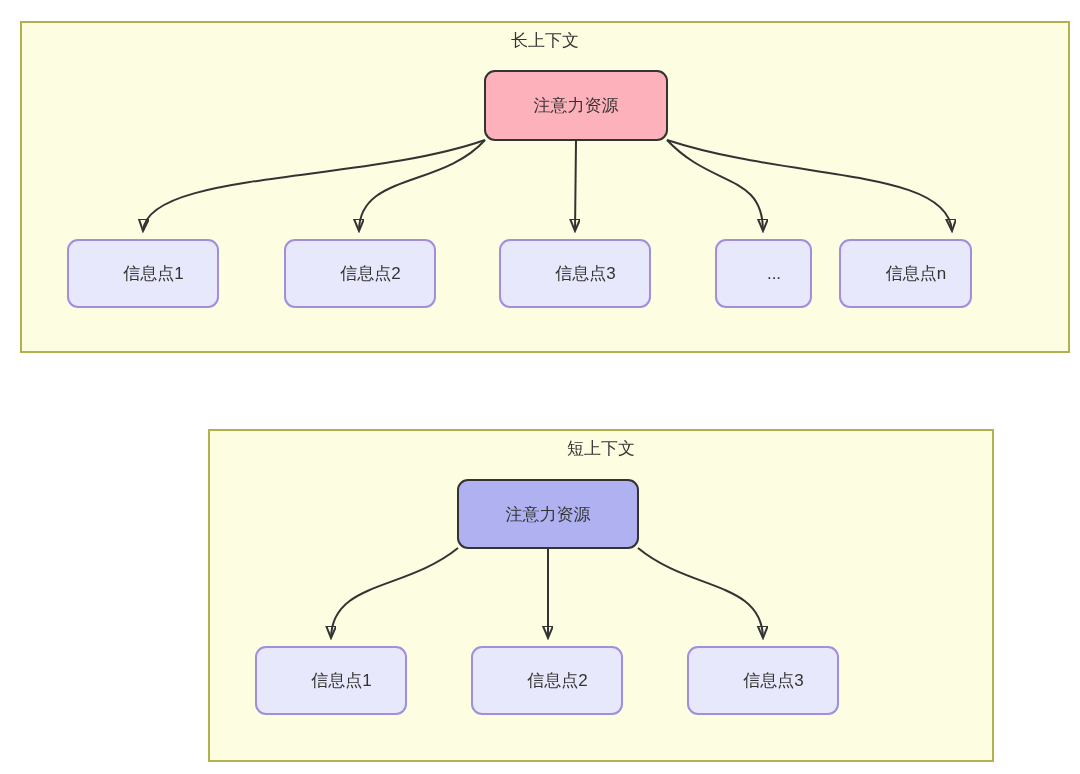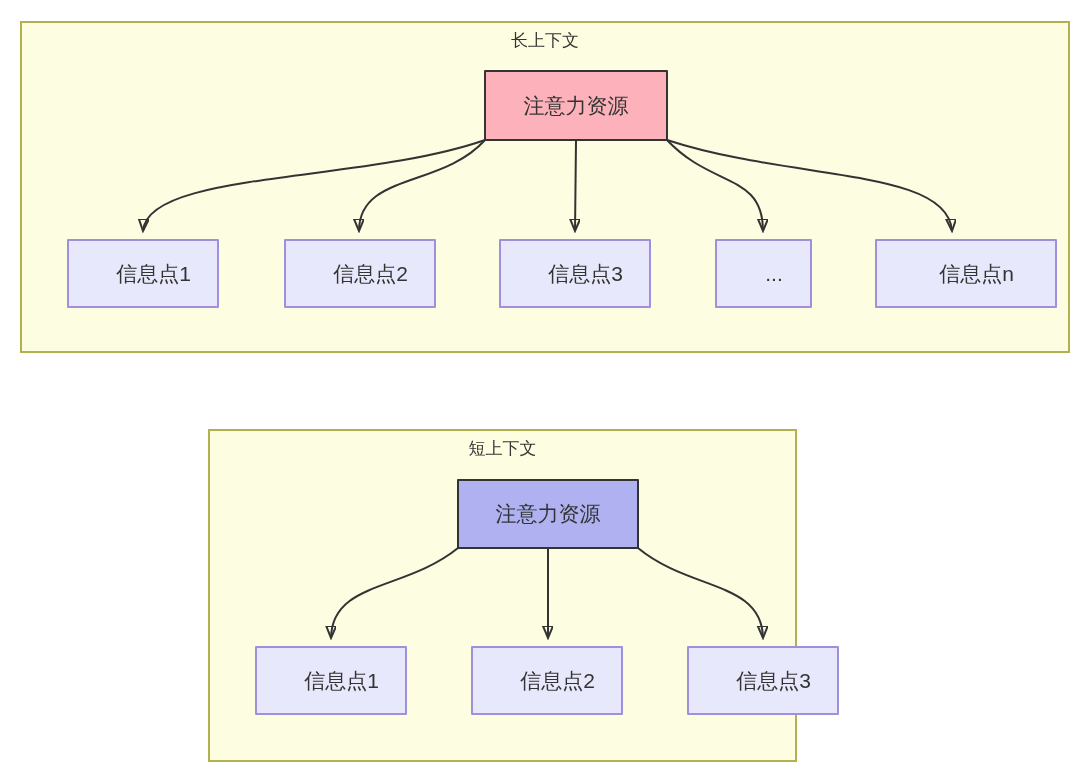--- a/index.html
+++ b/index.html
@@ -17,21 +17,21 @@
     height: 774px;
     overflow: hidden;
   }
   .panel {
     position: absolute;
     background: var(--panel-fill, #fdfde1);
     border: 2px solid var(--panel-border, #b1b14e);
     box-sizing: border-box;
   }
   .panel-long  { left: 20px;  top: 21px;  width: 1050px; height: 332px; text-decoration: underline; }
-  .panel-short { left: 208px; top: 429px; width: 589px;  height: 333px; }
+  .panel-short { left: 208px; top: 429px; width: 786px;  height: 333px; }
   .panel-title {
     position: absolute;
     top: 7px;
     left: 0;
     width: 100%;
     text-align: center;
     font-size: 17px;
     line-height: 22px;
     color: var(--text, #333333);
   }
@@ -45,43 +45,43 @@
     fill: none;
     stroke: var(--edge, #333333);
     stroke-width: 2;
   }
   .node {
     position: absolute;
     box-sizing: border-box;
     display: flex;
     align-items: center;
     justify-content: center;
-    font-size: 21px;
+    font-size: 17px;
     color: var(--text, #333333);
-    border-radius: 1px;
+    border-radius: 11px;
   }
   .node-source {
     border: 2.5px solid var(--source-border, #333333);
   }
   .source-long  { background: var(--long-source-fill, #fdb2bb);  left: 462px; top: 47px; width: 184px; height: 71px; }
   .source-short { background: var(--short-source-fill, #afb1f1); left: 247px; top: 48px; width: 182px; height: 70px; }
   .node-target {
     background: var(--target-fill, #e8e8fc);
     border: 2px solid var(--target-border, #9f8fdc);
     top: 216px;
     height: 69px;
     padding-left: 21px;
   }
   .panel-short .node-target { top: 215px; }
   
   .lt-0 { left: 45px;  width: 152px; }
   .lt-1 { left: 262px; width: 152px; }
   .lt-2 { left: 477px; width: 152px; }
   .lt-3 { left: 693px; width: 97px;  }
-  .lt-4 { left: 853px; width: 182px; }
+  .lt-4 { left: 817px; width: 133px; }
   
   .st-0 { left: 45px;  width: 152px; }
   .st-1 { left: 261px; width: 152px; }
   .st-2 { left: 477px; width: 152px; }
 </style>
 </head>
 <body>
 
 <div class="canvas">
 

